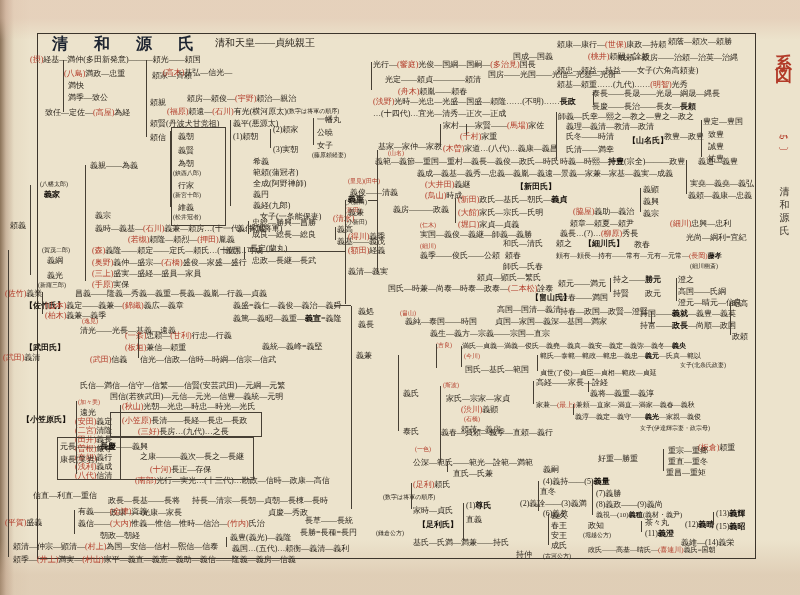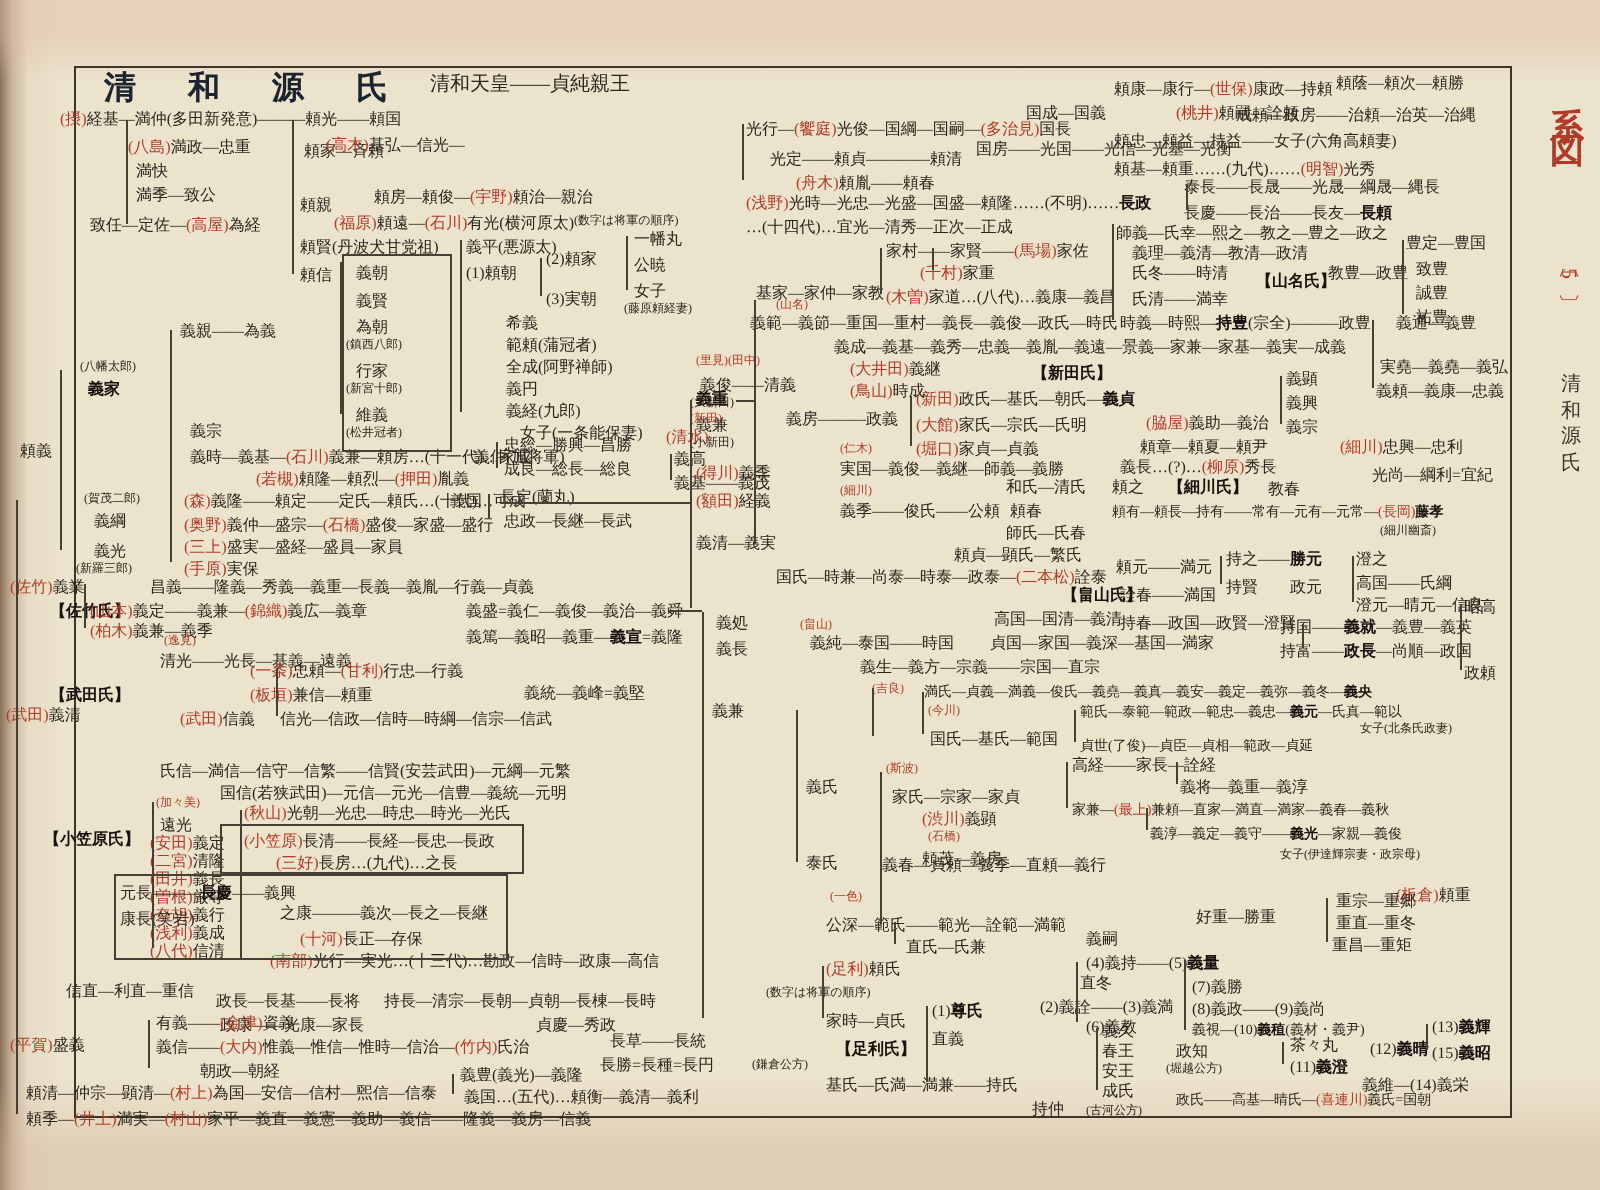--- a/index.html
+++ b/index.html
@@ -122,21 +122,21 @@
       <div class="chain" style="left: 262px; top: 343px;"><span>義統—義峰=義堅</span></div>
       <div class="chain" style="left: 25px; top: 344px;"><span class="bold">【武田氏】</span></div>
       <div class="chain" style="left: 3px; top: 354px;"><span class="red">(武田)</span><span>義清</span></div>
       <div class="chain" style="left: 125px; top: 332px;"><span class="red">(一条)</span><span>忠頼—</span><span class="red">(甘利)</span><span>行忠—行義</span></div>
       <div class="chain" style="left: 125px; top: 344px;"><span class="red">(板垣)</span><span>兼信—頼重</span></div>
       <div class="chain" style="left: 90px; top: 356px;"><span class="red">(武田)</span><span>信義</span></div>
       <div class="chain" style="left: 140px; top: 356px;"><span>信光—信政—信時—時綱—信宗—信武</span></div>
       <div class="chain" style="left: 80px; top: 382px;"><span>氏信—満信—信守—信繁——信賢(安芸武田)—元綱—元繁</span></div>
       <div class="chain" style="left: 110px; top: 393px;"><span>国信(若狭武田)—元信—元光—信豊—義統—元明</span></div>
       <div class="chain" style="left: 78px; top: 399px; font-size: 6px;"><span class="red">(加々美)</span></div>
-      <div class="chain" style="left: 80px; top: 409px;"><span>遠光</span></div>
+      <div class="chain" style="left: 80px; top: 409px; font-family: Liberation Mono, monospace;"><span>遠光</span></div>
       <div class="chain" style="left: 122px; top: 403px;"><span class="red">(秋山)</span><span>光朝—光忠—時忠—時光—光氏</span></div>
       <div class="chain" style="left: 22px; top: 416px;"><span class="bold">【小笠原氏】</span></div>
       <div class="chain" style="left: 122px; top: 417px;"><span class="red">(小笠原)</span><span>長清——長経—長忠—長政</span></div>
       <div class="chain" style="left: 138px; top: 428px;"><span class="red">(三好)</span><span>長房…(九代)…之長</span></div>
       <div class="chain" style="left: 75px; top: 418px;"><span class="red">(安田)</span><span>義定</span></div>
       <div class="chain" style="left: 75px; top: 427px;"><span class="red">(二宮)</span><span>清隆</span></div>
       <div class="chain" style="left: 75px; top: 436px;"><span class="red">(田井)</span><span>義長</span></div>
       <div class="chain" style="left: 75px; top: 445px;"><span class="red">(曽根)</span><span>厳尊</span></div>
       <div class="chain" style="left: 75px; top: 454px;"><span class="red">(奈胡)</span><span>義行</span></div>
       <div class="chain" style="left: 75px; top: 463px;"><span class="red">(浅利)</span><span>義成</span></div>

